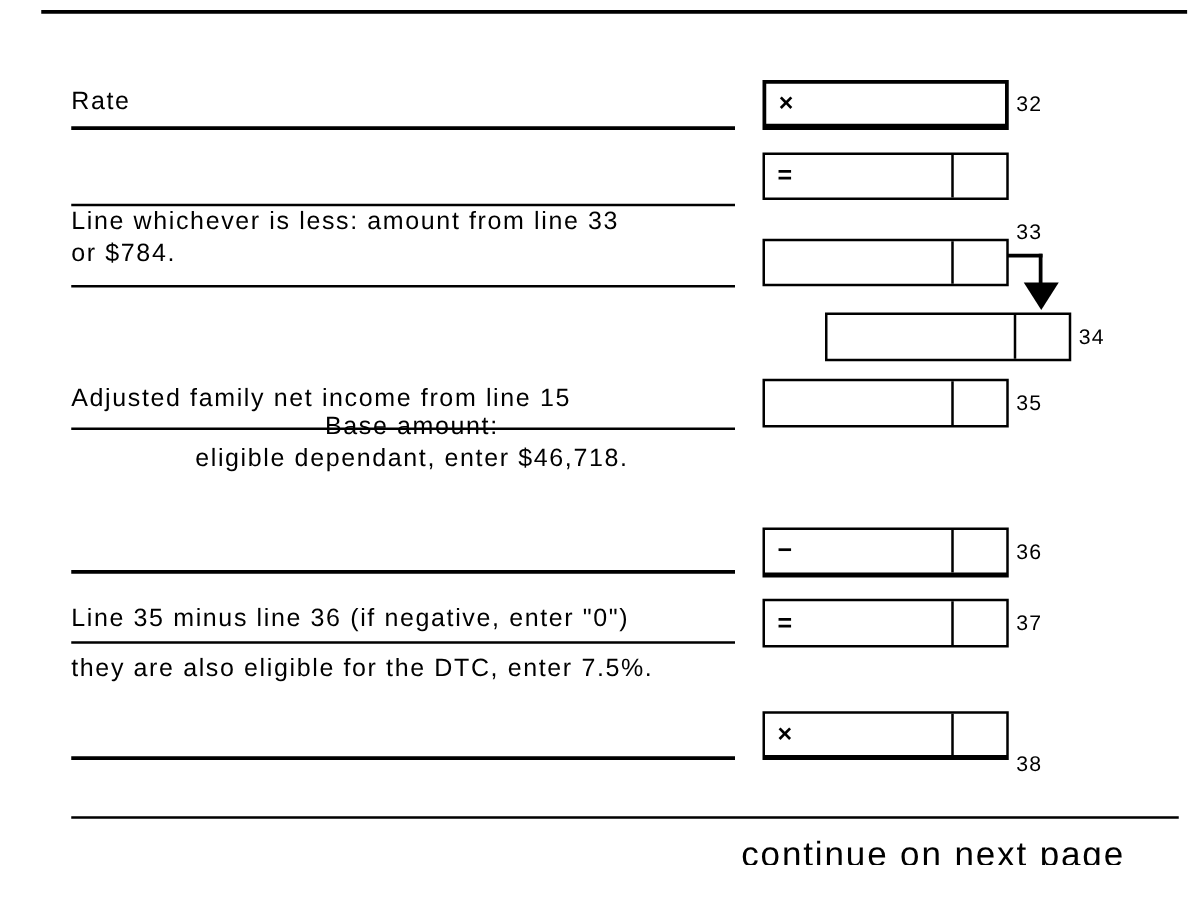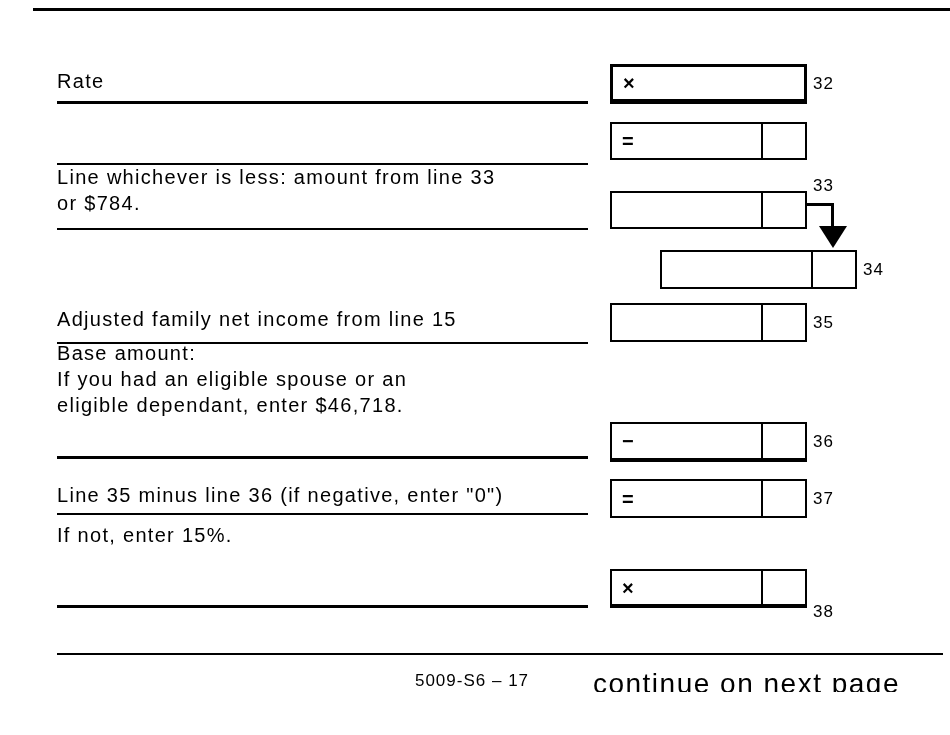--- a/index.html
+++ b/index.html
@@ -85,23 +85,22 @@
     <div class="ln"><span>Adjusted family net income from line 15</span></div>
   </div>
   <div class="sep" style="top:342px;"></div>
   <div class="abox" style="top:303px; height:39px;">
     <div class="dollars"></div>
     <div class="cdiv"></div>
     <div class="cents"></div>
   </div>
   <div class="lineno" style="top:303px; height:39px;">35</div>
 
-  <div class="lbl" style="top:340px;">
+  <div class="lbl" style="top:328px;text-align:center;">
     <div class="ln"><span>Base amount:</span></div>
-    <div class="ln"><span>If you had an </span><b>eligible spouse</b><span> or an</span></div>
     <div class="ln"><b>eligible dependant</b><span>, enter $46,718.</span></div>
   </div>
   <div class="sep thick" style="top:456px;"></div>
   <div class="abox thickb" style="top:422px; height:40px;">
     <span class="op">−</span>
     <div class="dollars"></div>
     <div class="cdiv"></div>
     <div class="cents"></div>
   </div>
   <div class="lineno" style="top:422px; height:40px;">36</div>
@@ -112,33 +111,32 @@
   <div class="sep" style="top:513px;"></div>
   <div class="abox" style="top:479px; height:39px;">
     <span class="op">=</span>
     <div class="dollars"></div>
     <div class="cdiv"></div>
     <div class="cents"></div>
   </div>
   <div class="lineno" style="top:479px; height:39px;">37</div>
 
   <div class="lbl" style="top:522px;">
-    <div class="ln"><b>If not</b><span>, enter 15%.</span></div>
+    <div class="ln"><span>they are also eligible for the DTC, enter 7.5%.</span></div>
   </div>
   <div class="sep thick" style="top:605px;"></div>
   <div class="abox thickb" style="top:569px; height:39px;">
     <span class="op">×</span>
     <div class="dollars"></div>
     <div class="cdiv"></div>
     <div class="cents"></div>
   </div>
   <div class="lineno" style="top:592px; height:39px;">38</div>
 
   <div class="rule" style="left:57px; top:653px; width:886px; height:2px;"></div>
-  <div class="pagenum">5009-S6 – 17</div>
   <div class="continue">
     <span>continue on next page</span>
     <span class="arrow-right">
       <span class="bar"></span>
       <span class="head"></span>
     </span>
   </div>
 
 </div>
 

